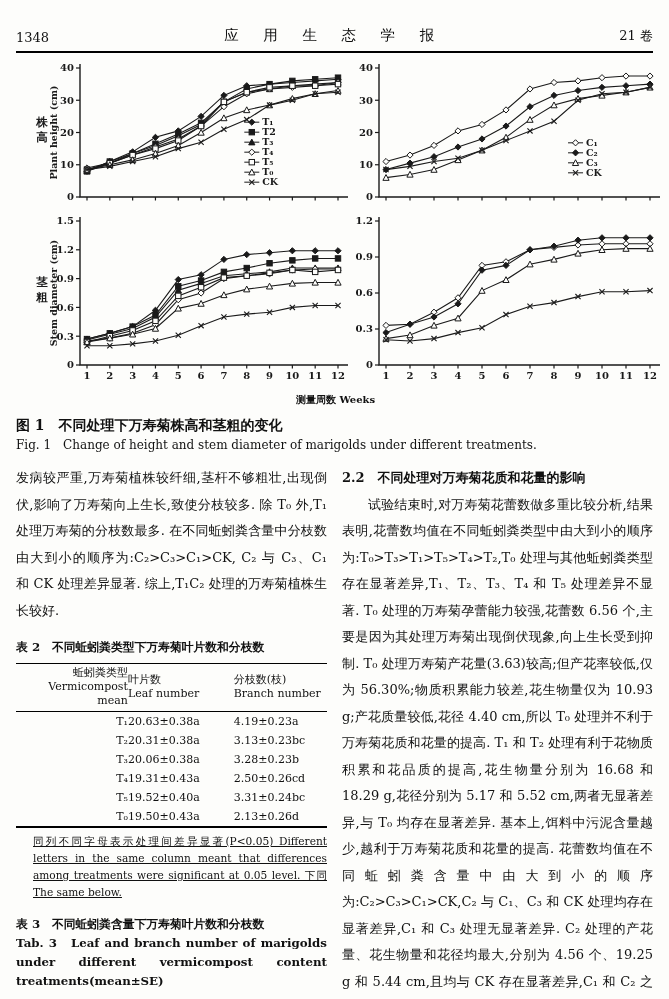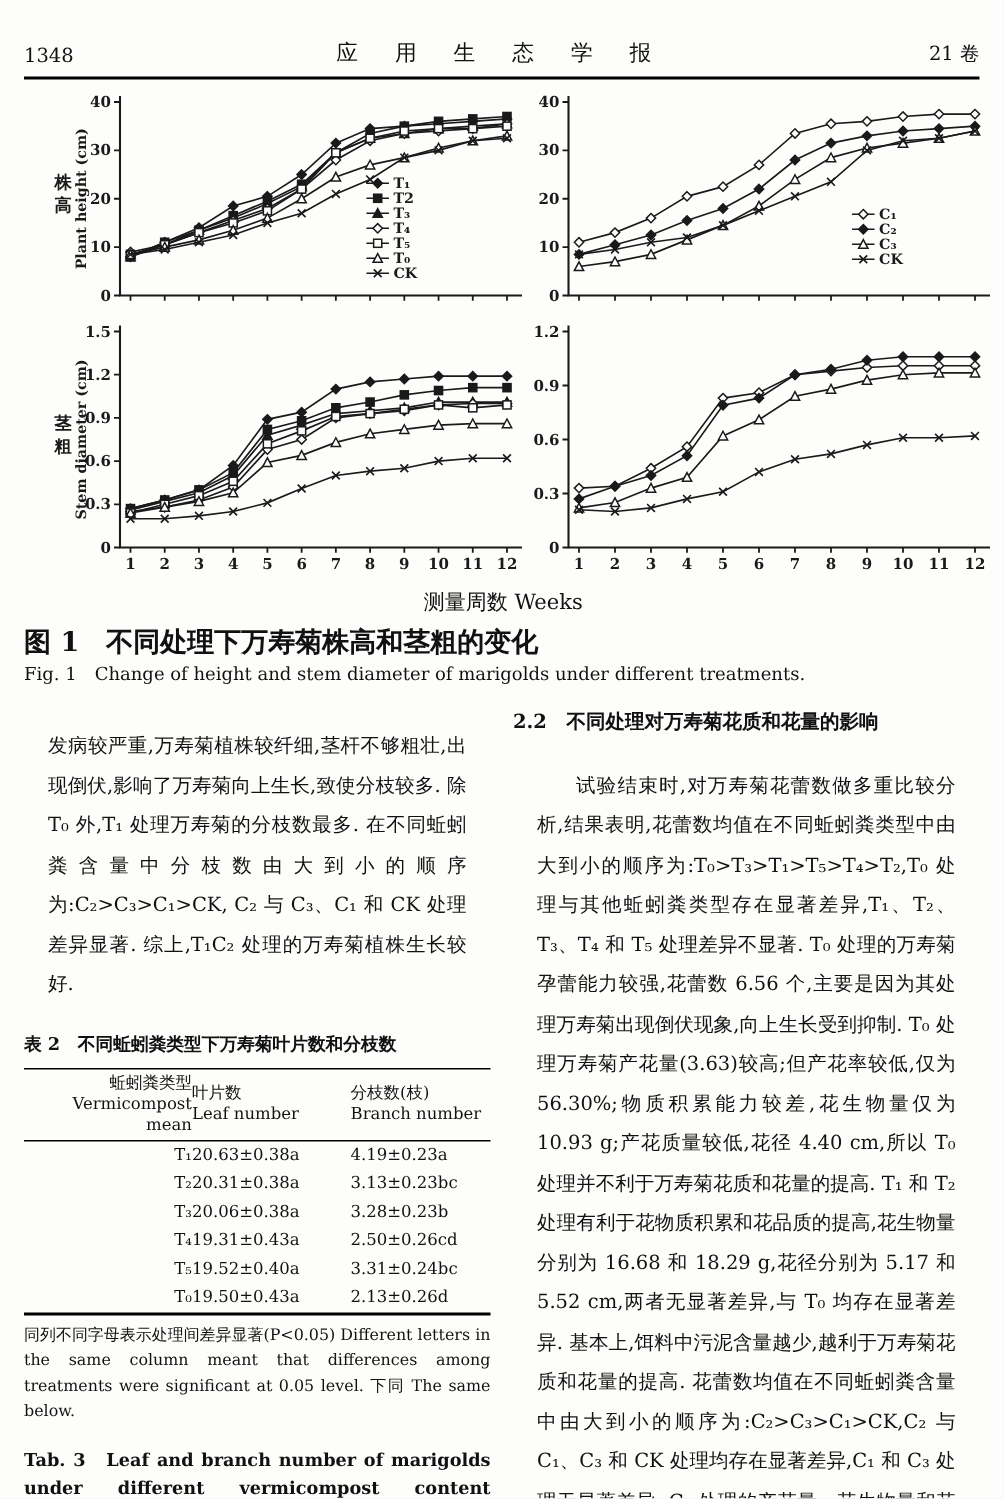--- a/index.html
+++ b/index.html
@@ -7,39 +7,39 @@
         font-family:"DejaVu Serif","Liberation Serif",serif;color:#111;overflow:hidden;}
   
   .hdr{display:flex;justify-content:space-between;align-items:flex-end;
        margin:26px 16px 0 16px;padding-bottom:6px;border-bottom:2px solid #000;
        font-size:13px;}
   .hdr .jt{letter-spacing:10px;font-size:14.5px;}
   
   .fig{margin:6px 2px 0 4px;}
   .figrow{display:flex;align-items:flex-start;}
   .fig svg{display:block;}
-  .xlab{text-align:center;font-weight:normal;font-size:14px;margin-top:-8px;}
+  .xlab{text-align:center;font-weight:bold;font-size:10px;margin-top:-8px;}
   .cap{margin:8px 16px 0 16px;line-height:20px;}
-  .cap .c1{font-size:18px;font-weight:bold;}
+  .cap .c1{font-size:14px;font-weight:bold;}
   .cap .c2{font-size:12px;font-weight:normal;}
   
   .cols{display:flex;gap:15px;margin:10px 16px 0 16px;}
   .col{width:311px;}
-  .body-p{font-size:13px;line-height:26.5px;text-align:justify;margin:16px;}
+  .body-p{font-size:13px;line-height:26.5px;text-align:justify;margin:0;}
   .indent{text-indent:2em;}
   .sec-h{font-size:13px;font-weight:bold;line-height:26.5px;margin:0;}
   
   .tbl-title{font-weight:bold;font-size:11.8px;line-height:19px;margin:14px 0 6px 0;text-align:justify;}
   table{border-collapse:collapse;width:100%;font-size:11px;}
   .dtable{border-top:1.5px solid #000;border-bottom:2px solid #000;}
   .dtable th{font-weight:normal;border-bottom:1px solid #000;padding:2px 0 3px 0;line-height:14px;}
   .dtable td{padding:2.5px 0;line-height:14px;}
   .dtable .cl{text-align:right;}
   .dtable .cc{text-align:left;}
-  .fnote{font-size:10.6px;line-height:17px;text-align:justify;margin:5px 0 0 0;}
+  .fnote{font-size:10.6px;line-height:17px;text-align:justify;margin:5px 0 0 17px;text-decoration:underline;}
 </style>
 </head>
 <body>
 
 <div class="page">
 
   <div class="hdr">
     <span>1348</span>
     <span class="jt">应 用 生 态 学 报</span>
     <span>21 卷</span>
@@ -568,20 +568,21 @@
           <tr>
               <td class="cl">T₀</td>
               <td class="cc">19.50±0.43a</td>
               <td class="cc">2.13±0.26d</td>
             </tr>
         </tbody>
       </table>
       <p class="fnote">同列不同字母表示处理间差异显著(P&lt;0.05) Different letters in the same column meant that differences among treatments were significant at 0.05 level. 下同 The same below.</p>
 
       <div class="tbl-title">
+        <div>表 3　不同蚯蚓粪含量下万寿菊叶片数和分枝数</div>
         <div>Tab. 3　Leaf and branch number of marigolds under different vermicompost content treatments(mean±SE)</div>
       </div>
 
     </div>
 
     <div class="col">
       <p class="sec-h">2.2　不同处理对万寿菊花质和花量的影响</p>
       <p class="body-p indent">试验结束时,对万寿菊花蕾数做多重比较分析,结果表明,花蕾数均值在不同蚯蚓粪类型中由大到小的顺序为:T₀&gt;T₃&gt;T₁&gt;T₅&gt;T₄&gt;T₂,T₀ 处理与其他蚯蚓粪类型存在显著差异,T₁、T₂、T₃、T₄ 和 T₅ 处理差异不显著. T₀ 处理的万寿菊孕蕾能力较强,花蕾数 6.56 个,主要是因为其处理万寿菊出现倒伏现象,向上生长受到抑制. T₀ 处理万寿菊产花量(3.63)较高;但产花率较低,仅为 56.30%;物质积累能力较差,花生物量仅为 10.93 g;产花质量较低,花径 4.40 cm,所以 T₀ 处理并不利于万寿菊花质和花量的提高. T₁ 和 T₂ 处理有利于花物质积累和花品质的提高,花生物量分别为 16.68 和 18.29 g,花径分别为 5.17 和 5.52 cm,两者无显著差异,与 T₀ 均存在显著差异. 基本上,饵料中污泥含量越少,越利于万寿菊花质和花量的提高. 花蕾数均值在不同蚯蚓粪含量中由大到小的顺序为:C₂&gt;C₃&gt;C₁&gt;CK,C₂ 与 C₁、C₃ 和 CK 处理均存在显著差异,C₁ 和 C₃ 处理无显著差异. C₂ 处理的产花量、花生物量和花径均最大,分别为 4.56 个、19.25 g 和 5.44 cm,且均与 CK 存在显著差异,C₁ 和 C₂ 之间无显著差异(图 2). 综上,T₁、T₂ 和 C₁、C₂ 处理比较有利于万寿菊花质和花量的提高.</p>
     </div>
 

